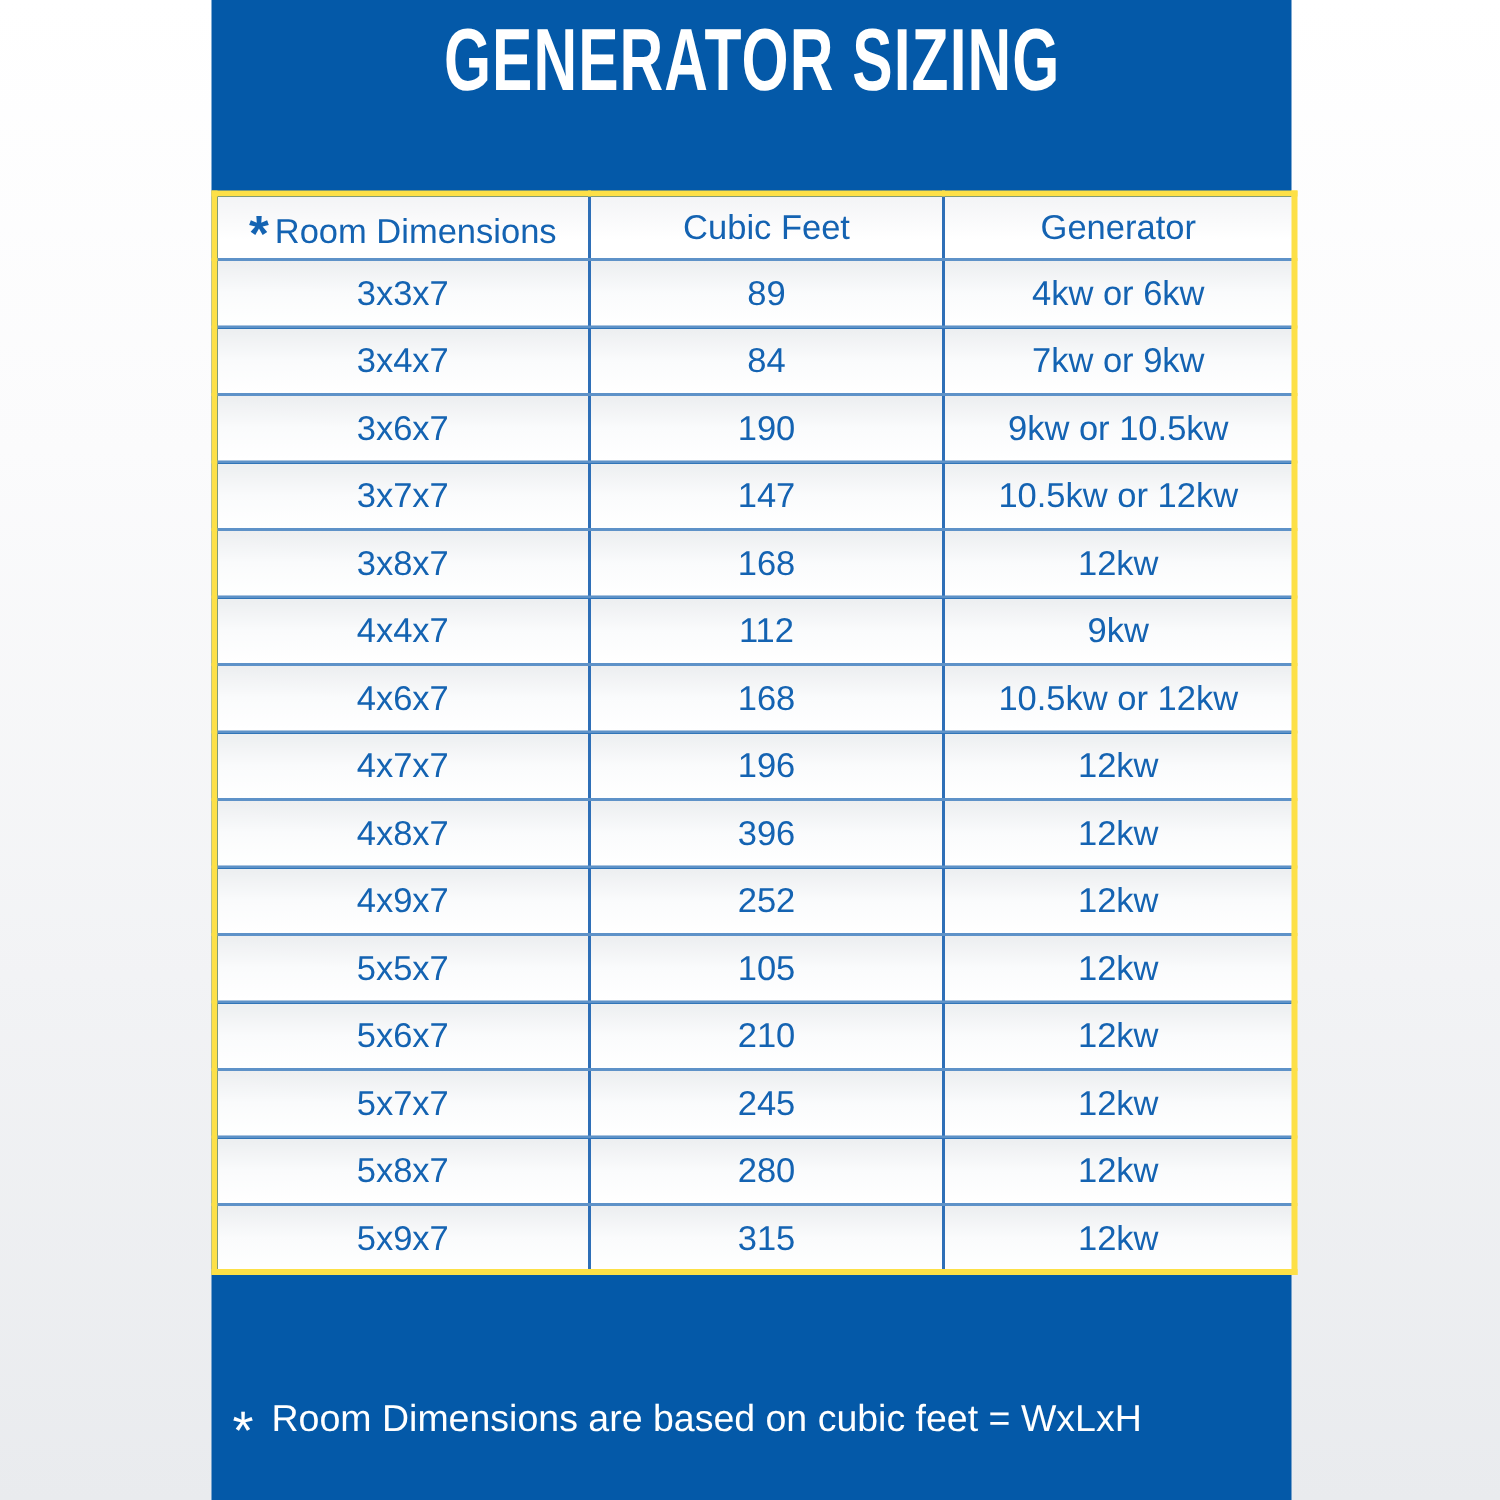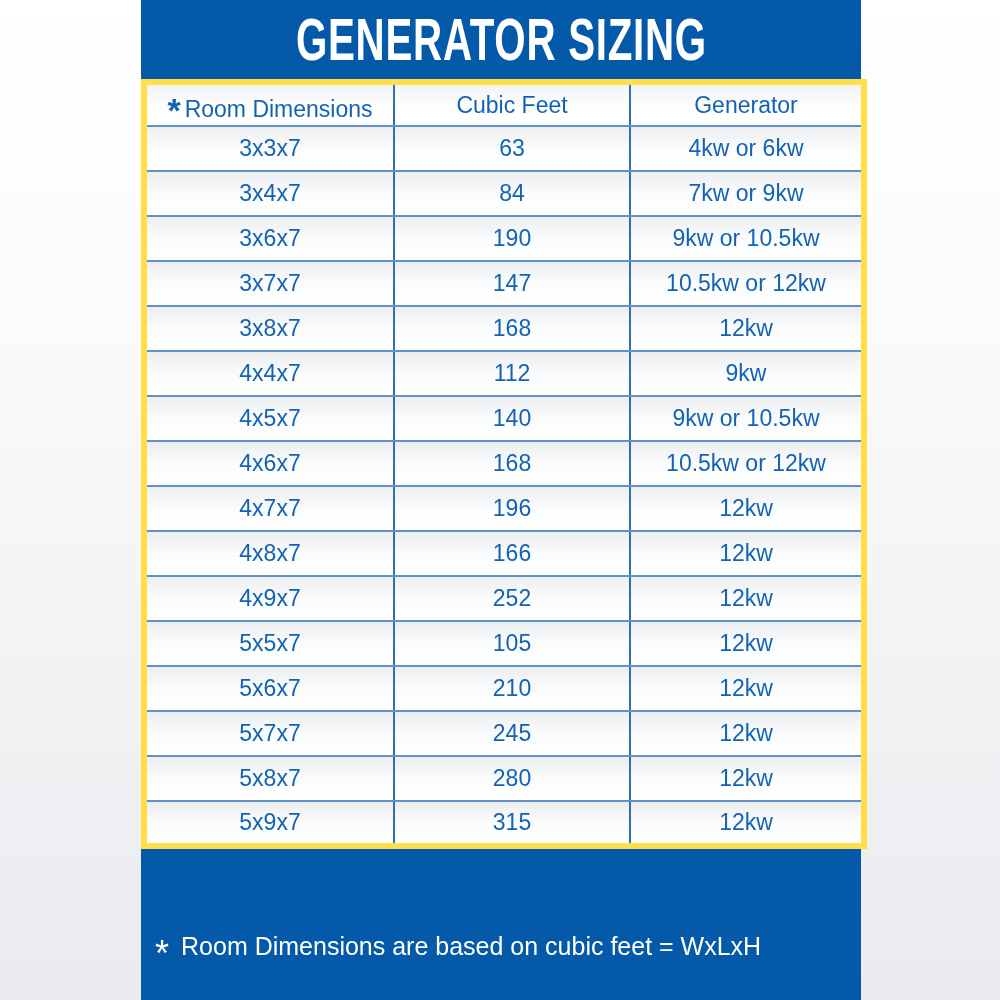--- a/index.html
+++ b/index.html
@@ -30,21 +30,22 @@
     letter-spacing: 1px;
     transform: scaleX(0.72) scaleY(1.05);
     transform-origin: center;
     white-space: nowrap;
   }
   table.sizing {
     width: 720px;
     border-collapse: collapse;
     table-layout: fixed;
     background: transparent;
-    border: 6px solid #fde047;
+    border: 4px solid #fde047;
+    margin-top: 48px;
   }
   table.sizing col.c1 { width: 250px; }
   table.sizing col.c2 { width: 236px; }
   table.sizing col.c3 { width: 234px; }
   table.sizing th, table.sizing td {
     border-left: 2px solid #2e6fb7;
     border-right: 2px solid #2e6fb7;
     border-top: 2px solid #5e92c8;
     border-bottom: 2px solid #5e92c8;
     text-align: center;
@@ -106,21 +107,21 @@
         <th>
           <span class="hdr-asterisk">*</span><span>Room Dimensions</span>
         </th>
         <th>Cubic Feet</th>
         <th>Generator</th>
       </tr>
     </thead>
     <tbody>
         <tr>
           <td>3x3x7</td>
-          <td>63</td>
+          <td>89</td>
           <td>4kw or 6kw</td>
         </tr>
         <tr>
           <td>3x4x7</td>
           <td>84</td>
           <td>7kw or 9kw</td>
         </tr>
         <tr>
           <td>3x6x7</td>
           <td>190</td>
@@ -135,37 +136,32 @@
           <td>3x8x7</td>
           <td>168</td>
           <td>12kw</td>
         </tr>
         <tr>
           <td>4x4x7</td>
           <td>112</td>
           <td>9kw</td>
         </tr>
         <tr>
-          <td>4x5x7</td>
-          <td>140</td>
-          <td>9kw or 10.5kw</td>
-        </tr>
-        <tr>
           <td>4x6x7</td>
           <td>168</td>
           <td>10.5kw or 12kw</td>
         </tr>
         <tr>
           <td>4x7x7</td>
           <td>196</td>
           <td>12kw</td>
         </tr>
         <tr>
           <td>4x8x7</td>
-          <td>166</td>
+          <td>396</td>
           <td>12kw</td>
         </tr>
         <tr>
           <td>4x9x7</td>
           <td>252</td>
           <td>12kw</td>
         </tr>
         <tr>
           <td>5x5x7</td>
           <td>105</td>

